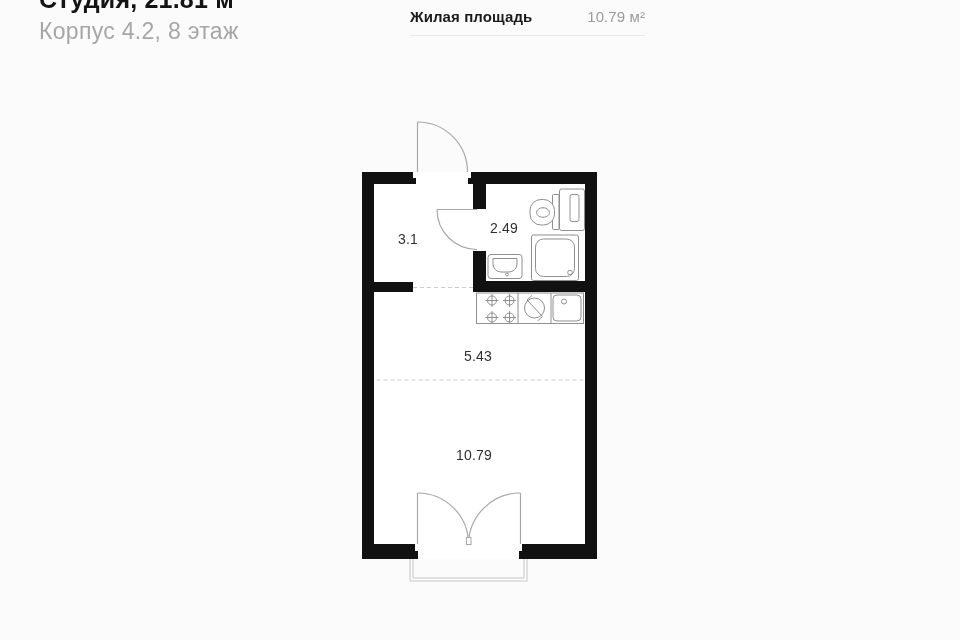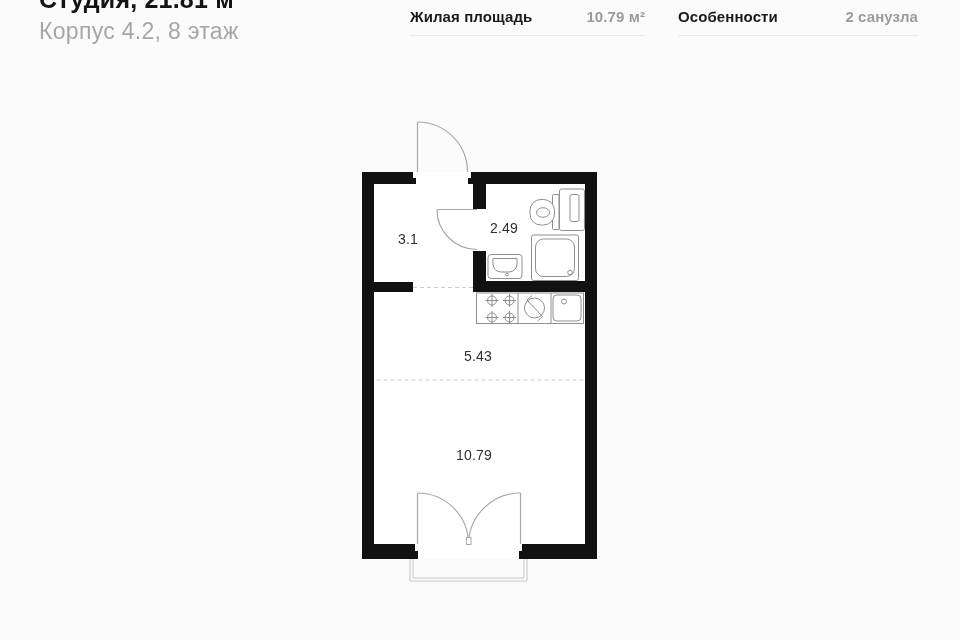--- a/index.html
+++ b/index.html
@@ -23,21 +23,21 @@
   }
 
   .stat { position: absolute; top: 6px; }
   .stat-col1 { left: 410px; width: 235px; }
   .stat-col2 { left: 678px; width: 240px; }
   .stat-row {
     display: flex; justify-content: space-between; align-items: center;
     font-size: 15px; line-height: 21px;
   }
   .stat-label { font-weight: 700; color: #1a1a1a; letter-spacing: 0.1px; }
-  .stat-value { font-weight: 700; color: #9b9b9b; letter-spacing: 0.1px; }
+  .stat-value { font-weight: 400; color: #9b9b9b; letter-spacing: 0.1px; }
   .stat-divider { margin-top: 8px; height: 0; border-bottom: 1px solid #eaeaea; }
 
   .plan-svg { position: absolute; left: 0; top: 0; }
   .room-label {
     font-family: "Liberation Sans", sans-serif;
     font-size: 14px; fill: #2f2f2f; letter-spacing: 0.2px;
   }
   .wall { fill: #111111; }
   .fix { fill: #ffffff; stroke: #8f8f8f; stroke-width: 1; }
   .fixn { fill: none; stroke: #8f8f8f; stroke-width: 1; }
@@ -54,27 +54,20 @@
   <div class="subtitle">Корпус 4.2, 8 этаж</div>
 
   <div class="stat stat-col1">
     <div class="stat-row">
       <span class="stat-label">Жилая площадь</span>
       <span class="stat-value">10.79 м²</span>
     </div>
     <div class="stat-divider"></div>
   </div>
 
-  <div class="stat stat-col2">
-    <div class="stat-row">
-      <span class="stat-label">Особенности</span>
-      <span class="stat-value">2 санузла</span>
-    </div>
-    <div class="stat-divider"></div>
-  </div>
 
   <svg class="plan-svg" width="960" height="640" viewBox="0 0 960 640">
 
     <rect x="362" y="172" width="235" height="387" fill="#ffffff"></rect>
 
     <g>
       <line class="dash" x1="413" y1="287.5" x2="473" y2="287.5"></line>
       <line class="dash" x1="376.5" y1="380" x2="584.5" y2="380"></line>
     </g>
 

